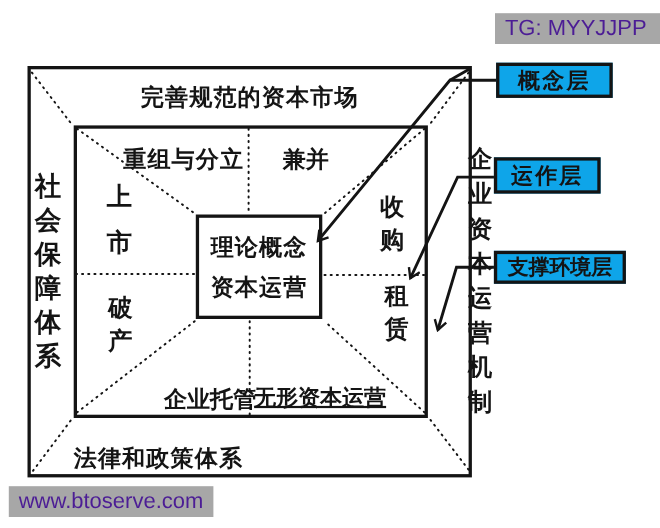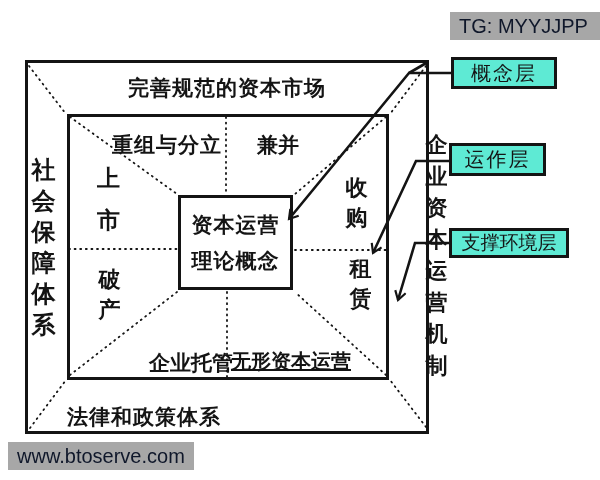--- a/index.html
+++ b/index.html
@@ -3,21 +3,21 @@
 <meta charset="utf-8">
 <style>
   html,body{margin:0;padding:0;}
   body{
     width:600px;height:480px;position:relative;background:#ffffff;overflow:hidden;
     font-family:"Liberation Serif", serif;color:#141414;
   }
   .abs{position:absolute;}
   
   .wm{
-    background:#a7a7a7;color:#0f172a;
+    background:#a7a7a7;color:#4c1d95;
     font-family:"Liberation Sans", sans-serif;font-size:20px;font-weight:400;
     display:flex;align-items:center;padding-left:9px;box-sizing:border-box;
   }
   #wm-tg{left:450px;top:12px;width:150px;height:28px;}
   #wm-url{left:8px;top:442px;width:186px;height:28px;}
   
   .frame{border:3px solid #141414;box-sizing:border-box;background:transparent;}
   #outer-rect{left:25px;top:60px;width:404px;height:374px;}
   #inner-rect{left:67px;top:114px;width:322px;height:266px;}
   #center-box{
@@ -26,41 +26,41 @@
   }
   #center-box .ln{font-size:21px;font-weight:700;line-height:36px;letter-spacing:1px;white-space:nowrap;}
   
   .lbl{font-weight:700;white-space:nowrap;}
   .vcol{
     font-weight:700;width:25px;text-align:center;
     word-break:break-all;white-space:normal;
   }
   
   .legend{
-    border:3px solid #141414;box-sizing:border-box;background:#5eead4;
+    border:3px solid #141414;box-sizing:border-box;background:#0ea5e9;
     display:flex;align-items:center;justify-content:center;
-    font-weight:400;white-space:nowrap;
+    font-weight:700;white-space:nowrap;
   }
   #legend-concept{left:451px;top:57px;width:106px;height:32px;font-size:20px;letter-spacing:2px;}
   #legend-operation{left:449px;top:143px;width:97px;height:33px;font-size:20px;letter-spacing:2px;}
   #legend-support{left:449px;top:228px;width:120px;height:30px;font-size:19px;letter-spacing:0px;}
   
   #lines{left:0;top:0;width:600px;height:480px;pointer-events:none;}
 </style>
 </head>
 <body>
 
 <div class="abs wm" id="wm-tg">TG: MYYJJPP</div>
 <div class="abs wm" id="wm-url">www.btoserve.com</div>
 
 <div class="abs frame" id="outer-rect"></div>
 <div class="abs frame" id="inner-rect"></div>
 <div class="abs frame" id="center-box">
+  <div class="ln">理论概念</div>
   <div class="ln">资本运营</div>
-  <div class="ln">理论概念</div>
 </div>
 
 <svg class="abs" id="lines" viewBox="0 0 600 480" xmlns="http://www.w3.org/2000/svg">
   <defs>
     <marker id="arrow" viewBox="0 0 12 12" refX="10" refY="6" markerWidth="13" markerHeight="13" markerUnits="userSpaceOnUse" orient="auto">
       <path d="M2 1 L10 6 L2 11" fill="none" stroke="#141414" stroke-width="2"></path>
     </marker>
   </defs>
   <g stroke="#141414" stroke-width="1.8" stroke-linecap="round" stroke-dasharray="1 4.6" fill="none">
     <path d="M29 66 L66 114"></path>

